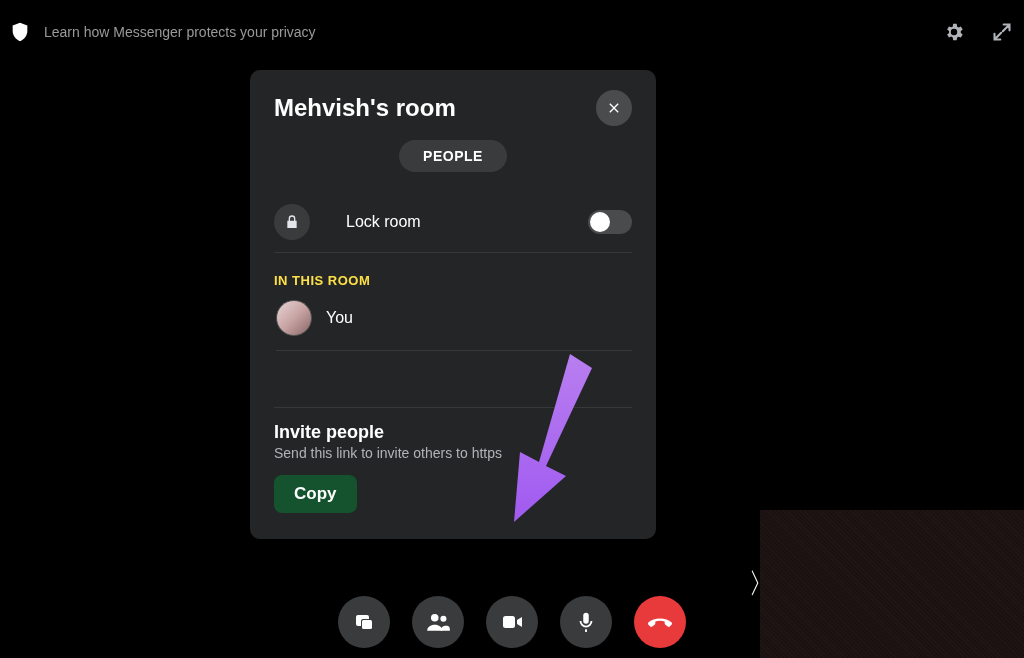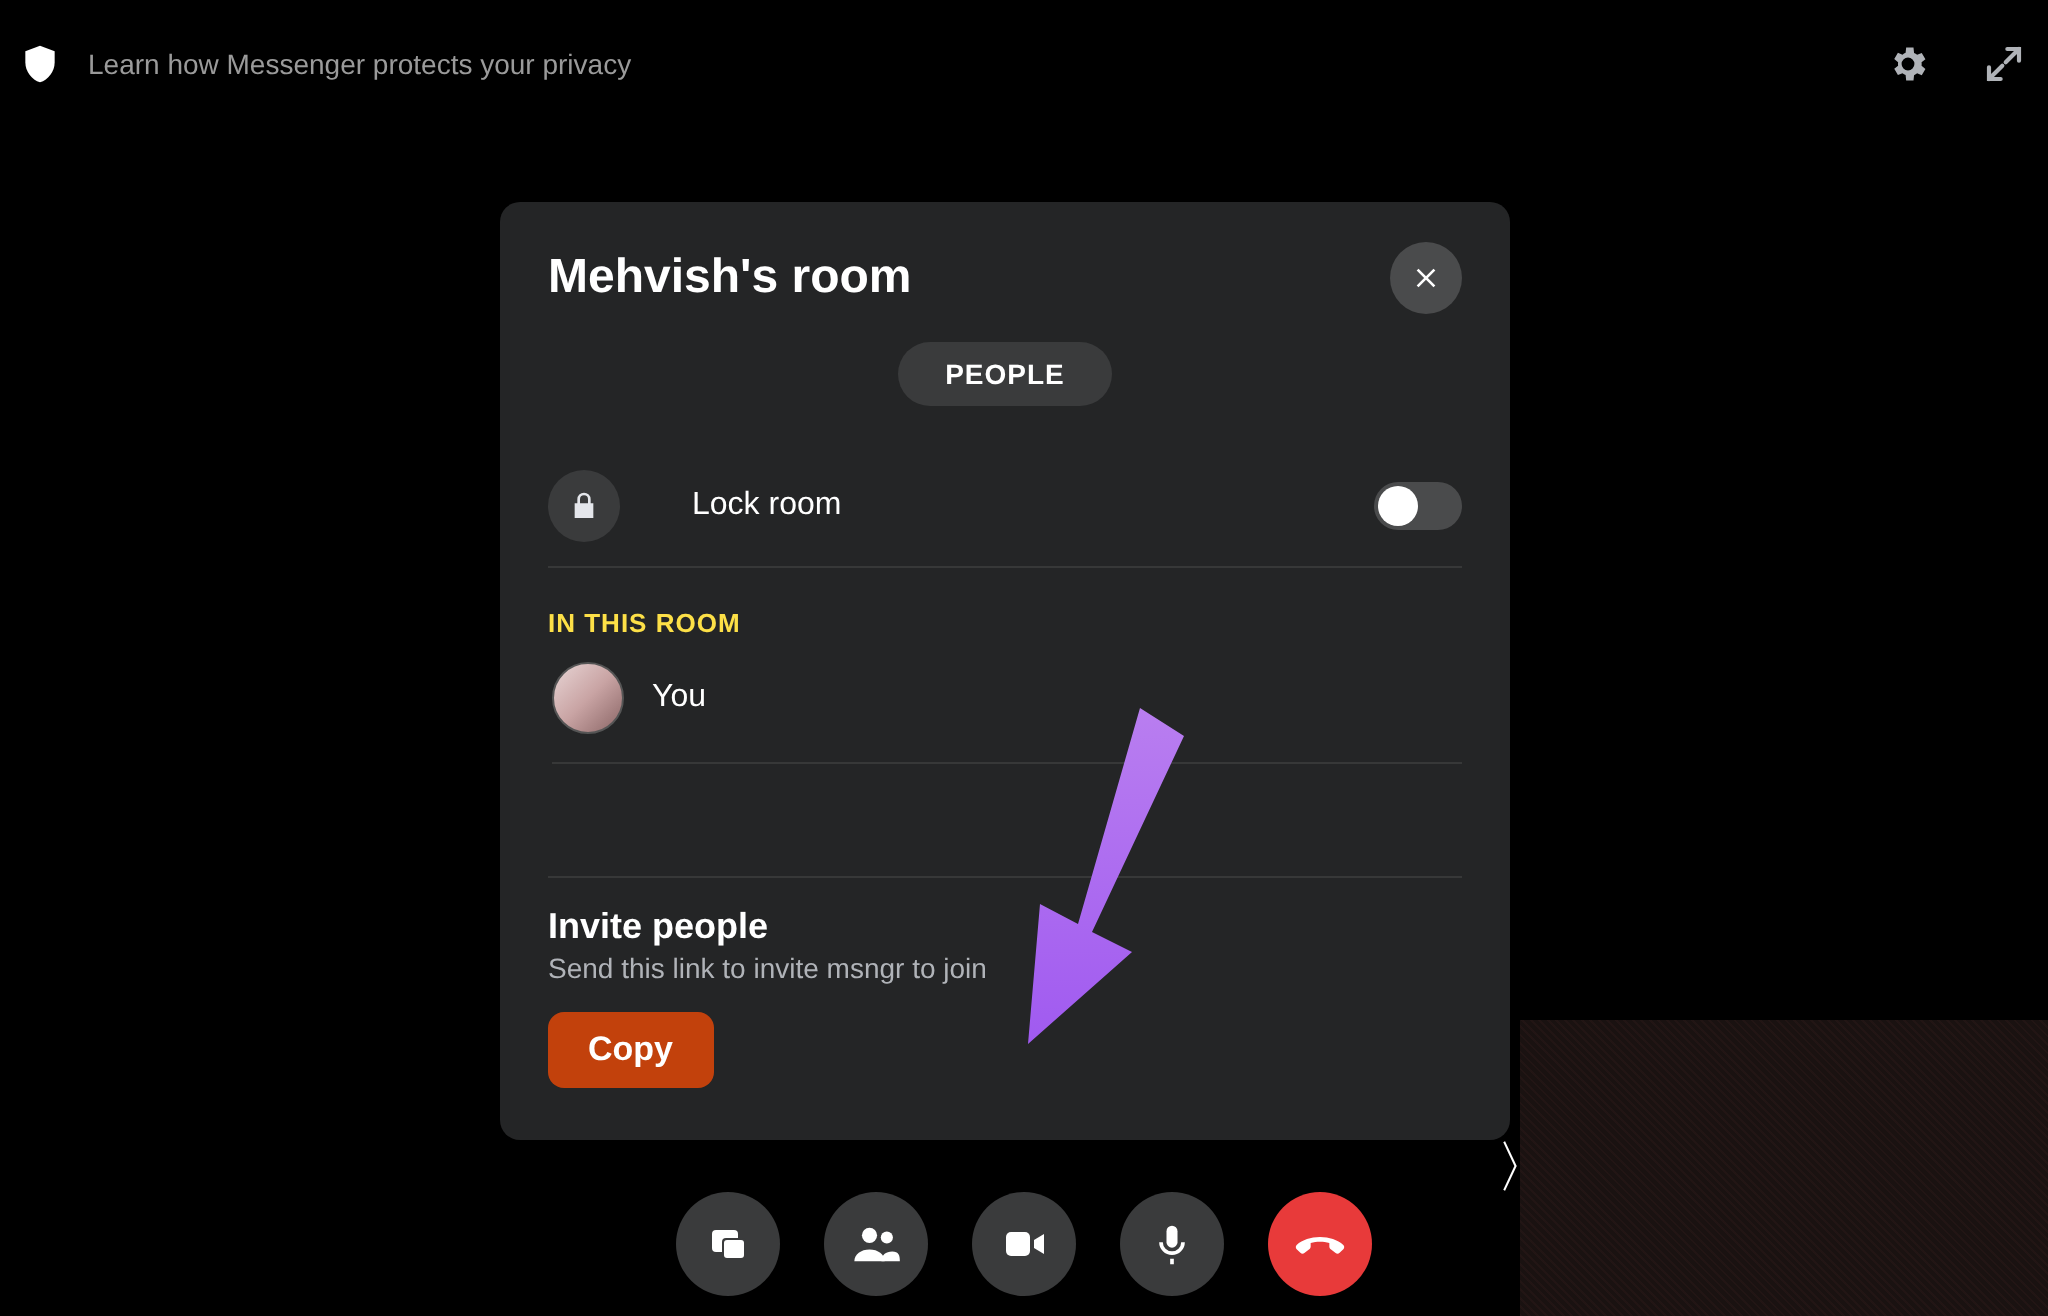--- a/index.html
+++ b/index.html
@@ -50,26 +50,25 @@
       height: 24px;
       display: flex;
       align-items: center;
       justify-content: center;
       cursor: pointer;
     }
     .modal {
       position: absolute;
       top: 70px;
       left: 250px;
-      width: 505px;
+      width: 406px;
       background: #242526;
       border-radius: 10px;
       padding: 20px 24px 26px 24px;
       z-index: 10;
-      margin-top: 31px;
     }
     .modal-header {
       display: flex;
       justify-content: space-between;
       align-items: center;
       margin-bottom: 14px;
     }
     .modal-title {
       color: #fff;
       font-size: 24px;
@@ -211,21 +210,21 @@
       align-items: center;
       height: 40px;
     }
     .redact {
       display: inline-block;
       height: 20px;
       background: #555;
       margin-left: 6px;
     }
     .copy-btn {
-      background: #c2410c;
+      background: #14532d;
       color: #fff;
       font-size: 17px;
       font-weight: 700;
       padding: 9px 20px;
       border-radius: 8px;
       cursor: pointer;
     }
     .control-bar {
       position: absolute;
       bottom: 10px;
@@ -331,21 +330,21 @@
   <div class="section-label">IN THIS ROOM</div>
 
   <div class="participant-row">
     <div class="avatar"></div>
     <div class="participant-name">You</div>
   </div>
 
   <div class="spacer-line"></div>
 
   <div class="invite-title">Invite people</div>
-  <div class="invite-sub">Send this link to invite msngr to join</div>
+  <div class="invite-sub">Send this link to invite others to https</div>
 
   <div class="invite-row">
     <div class="copy-btn">Copy</div>
   </div>
 </div>
 
 <svg class="arrow-pointer" width="110" height="170" viewBox="0 0 110 170">
   <defs>
     <linearGradient id="ag" x1="0" y1="0" x2="0" y2="1">
       <stop offset="0" stop-color="#b97ef0"></stop>

